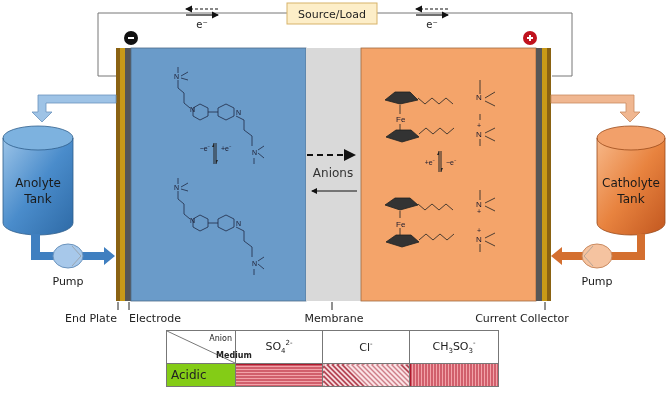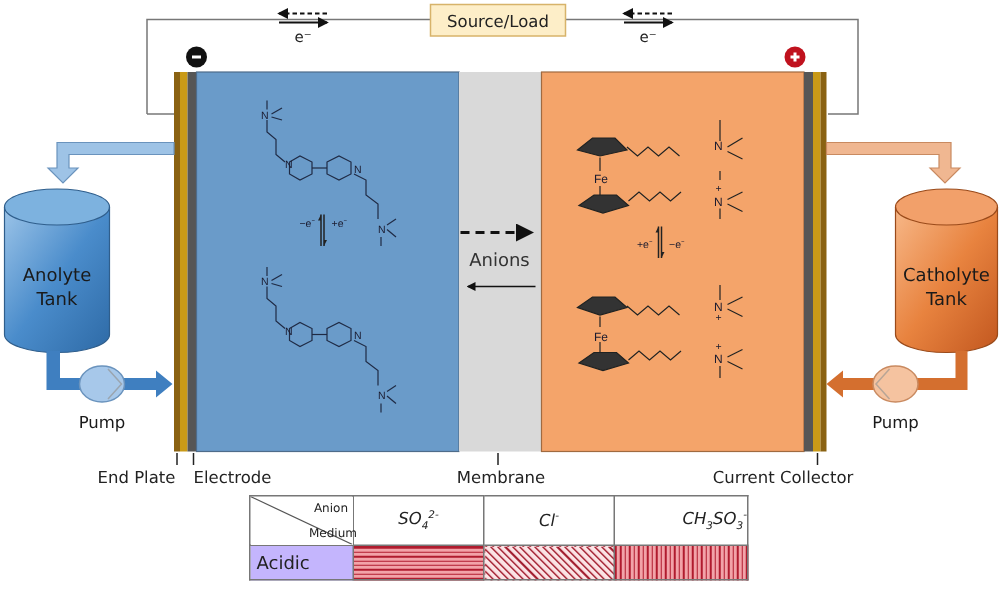--- a/index.html
+++ b/index.html
@@ -6,24 +6,24 @@
   body { width:670px; height:410px; position:relative; overflow:hidden; font-family:"Liberation Sans", sans-serif; }
   #diagram { position:absolute; left:0; top:0; }
   .lbl { font-family:"DejaVu Sans", sans-serif; font-size:11px; fill:#222; }
   .chem { font-family:"Liberation Sans", sans-serif; font-size:7px; fill:#1a1a2e; }
   .tankText { font-family:"DejaVu Sans", sans-serif; font-size:12px; fill:#1a1a1a; }
   table.anion-table { position:absolute; left:166px; top:330px; border-collapse:collapse; font-family:"DejaVu Sans", sans-serif; }
   table.anion-table td, table.anion-table th { border:1px solid #777; padding:0; }
   .hdr-corner { width:68px; height:32px; position:relative; background:#fff; }
   .hdr-corner svg { position:absolute; left:0; top:0; }
   .corner-anion { position:absolute; right:3px; top:3px; font-size:8px; font-weight:normal; color:#222; }
-  .corner-medium { position:absolute; left:3px; bottom:3px; font-size:8px; font-weight:normal; color:#222;padding-left:36px; }
-  .col-hdr { width:86px; height:32px; text-align:center; font-size:11px; font-weight:normal; color:#222; background:#fff;font-style:italic; }
-  .col-hdr.last { width:88px;text-align:right; }
-  .row-hdr { height:22px; font-size:12px; color:#222; padding-left:4px !important; text-align:left; background:#c4b5fd; }
+  .corner-medium { position:absolute; left:13px; bottom:3px; font-size:8px; font-weight:bold; color:#222;padding-left:36px; }
+  .col-hdr { width:86px; height:32px; text-align:center; font-size:11px; font-weight:normal; color:#222; background:#fff; }
+  .col-hdr.last { width:88px; }
+  .row-hdr { height:22px; font-size:12px; color:#222; padding-left:4px !important; text-align:left; background:#84cc16; }
   .pat-red-h { background: repeating-linear-gradient(0deg, #b01b2e 0 1px, #f2a3a9 1px 3px); }
   .pat-green-h { background: repeating-linear-gradient(0deg, #3d6b2a 0 1px, #c3e0a9 1px 3px); }
   .pat-red-d { background: repeating-linear-gradient(45deg, #a0182a 0 1px, #fbe3e5 1px 3.5px); }
   .pat-green-d { background: repeating-linear-gradient(45deg, #4a7a34 0 1px, #edf6e3 1px 3.5px); }
   .pat-red-v { background: repeating-linear-gradient(90deg, #b01b2e 0 1px, #f2a3a9 1px 3px); }
   .pat-green-v { background: repeating-linear-gradient(90deg, #3d6b2a 0 1px, #c3e0a9 1px 3px); }
 </style>
 </head>
 <body>
 

